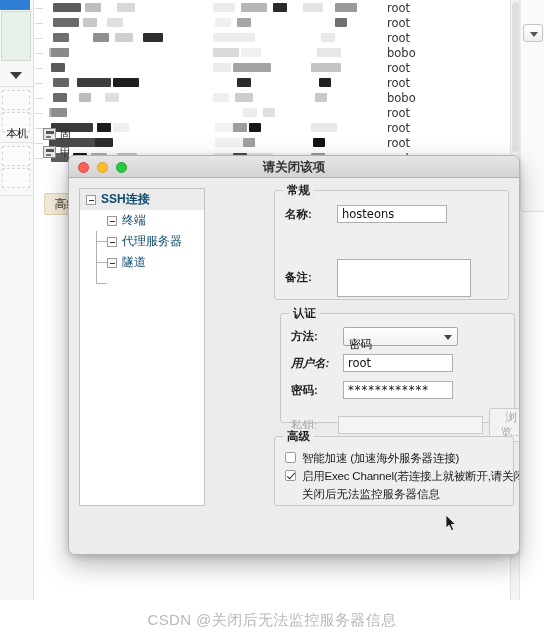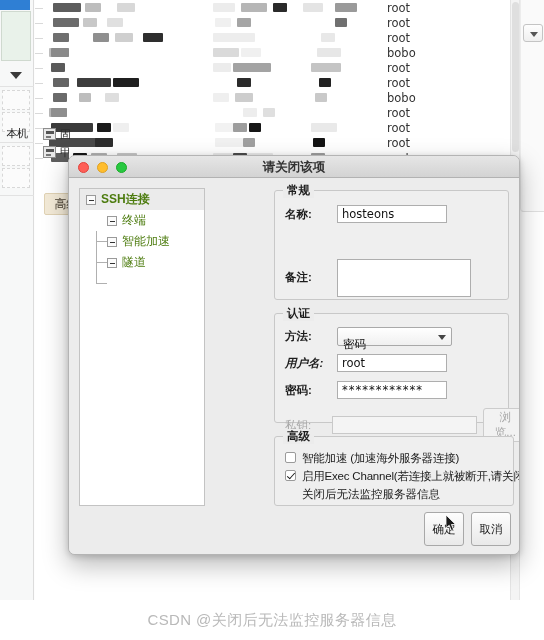--- a/index.html
+++ b/index.html
@@ -242,21 +242,21 @@
     width: 126px; height: 318px;
     background: #ffffff;
     border: 1px solid #c3c3c3;
   }
   .tree-row {
     position: relative;
     height: 21px;
     display: flex;
     align-items: center;
     font-size: 12px;
-    color: #4d7c0f;
+    color: #0c4a6e;
   }
   .tree-row.root { background: #ebebeb; }
   .tree-row .toggle {
     width: 10px; height: 10px;
     border: 1px solid #9a9a9a;
     background: #fbfbfb;
     position: relative;
     flex: none;
   }
   .tree-row .toggle::before {
@@ -292,21 +292,21 @@
   .group-title {
     position: absolute;
     top: -8px; left: 8px;
     padding: 0 4px;
     background: #ececec;
     font-size: 11.5px;
     font-weight: bold;
     color: #1d1d1d;
   }
   .grp-general  { left: 205px; top: 12px;  width: 235px; height: 110px; }
-  .grp-auth     { left: 205px; top: 135px; width: 235px; height: 110px; }
+  .grp-auth     { left: 211px; top: 135px; width: 235px; height: 110px; }
   .grp-advanced { left: 205px; top: 258px; width: 240px; height: 70px;  }
 
   .frow {
     position: absolute;
     display: flex;
     align-items: center;
   }
   .flabel {
     font-size: 11.5px;
     color: #1d1d1d;
@@ -621,21 +621,21 @@
             <div class="tline" style="top:10px;"></div>
             <div class="tline" style="top:31px;"></div>
             <div class="tline" style="top:52px;"></div>
           </div>
           <div class="tree-row child">
             <span class="toggle"></span>
             <span class="tlabel">终端</span>
           </div>
           <div class="tree-row child">
             <span class="toggle"></span>
-            <span class="tlabel">智能加速</span>
+            <span class="tlabel">代理服务器</span>
           </div>
           <div class="tree-row child">
             <span class="toggle"></span>
             <span class="tlabel">隧道</span>
           </div>
         </div>
       </div>
 
       <div class="group grp-general">
         <div class="group-title">常规</div>
@@ -689,24 +689,20 @@
         </div>
 
         <div class="cbrow" style="left:10px; top:32px;">
           <span class="cbox checked" id="cb-exec"></span>
           <span class="cblabel">启用Exec Channel(若连接上就被断开,请关闭该项,比如跳板机)</span>
         </div>
 
         <div class="subnote" style="left:27px; top:50px;">关闭后无法监控服务器信息</div>
       </div>
 
-      <div class="footer-btns">
-        <button class="btn">确定</button>
-        <button class="btn">取消</button>
-      </div>
     </div>
   </div>
 
   <svg class="cursor" viewBox="0 0 11 17">
     <path d="M0,0 L0,13 L3.2,10.2 L5.4,15.6 L7.6,14.7 L5.4,9.5 L9.6,9.5 Z" fill="#1a1a1a" stroke="#ffffff" stroke-width="0.8"></path>
   </svg>
 
   <div class="watermark">CSDN @关闭后无法监控服务器信息</div>
 </div>
 

